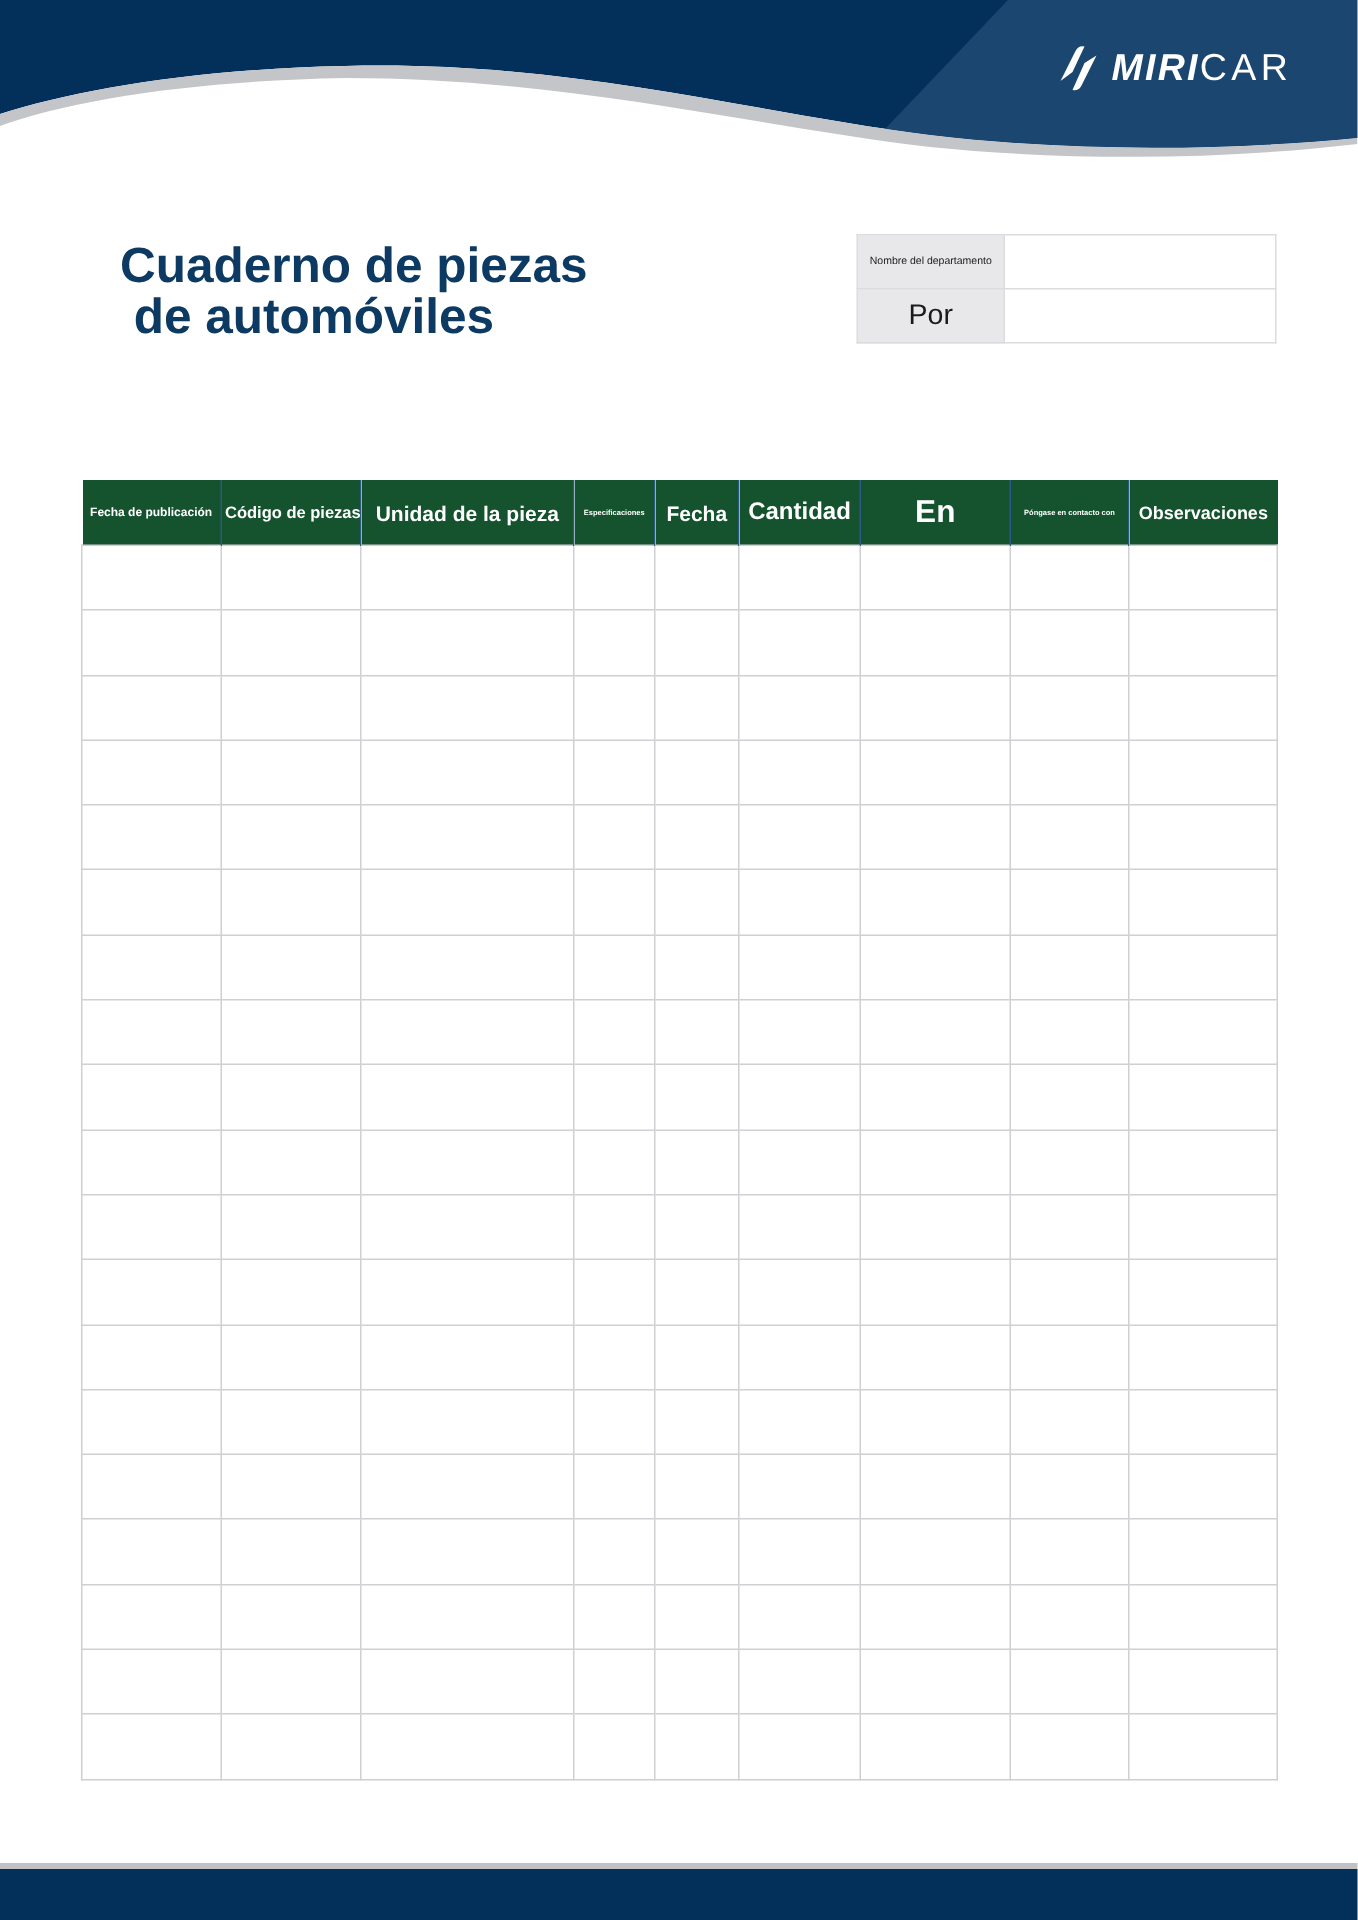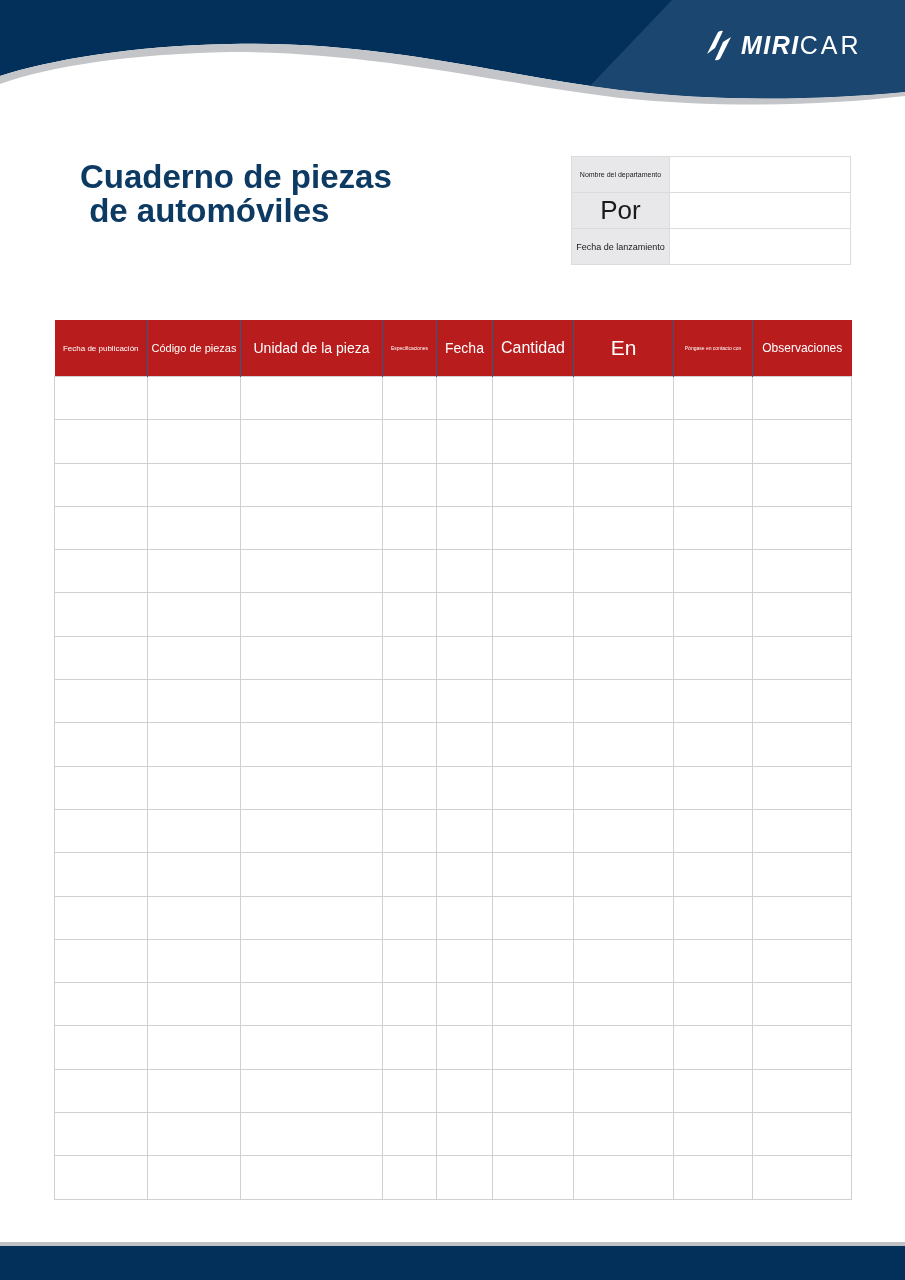--- a/index.html
+++ b/index.html
@@ -9,24 +9,24 @@
   .logo-mark { width:32px; height:34px; }
   .logo-text { font-size:25px; letter-spacing:1.5px; font-style:italic; line-height:1; }
   .logo-text b { font-weight:700; }
   .logo-text span.light { font-weight:400; font-style:normal; letter-spacing:3px; }
   .title { position:absolute; left:80px; top:160px; color:#0d3a63; font-weight:700; font-size:33px; line-height:34px; white-space:pre; }
   .info-table { position:absolute; left:571px; top:156px; width:280px; border-collapse:collapse; }
   .info-table td { border:1.5px solid #dcdcdf; height:35px; padding:0; }
   .info-label { width:97px; background:#e8e8eb; text-align:center; color:#1a1a1a; }
   .info-value { background:#ffffff; }
   .lbl-sm { font-size:7px; }
-  .lbl-lg { font-size:26px; }
+  .lbl-lg { font-size:19px; }
   .lbl-md { font-size:9px; }
   .grid { position:absolute; left:54px; top:320px; width:798px; border-collapse:collapse; table-layout:fixed; }
-  .grid th { background:#b91c1c; color:#ffffff; height:56px; padding:0 2px; font-weight:400; white-space:nowrap; border-left:1px solid #2c5a88; text-align:center; overflow:hidden; }
+  .grid th { background:#14532d; color:#ffffff; height:43px; padding:0 2px; font-weight:700; white-space:nowrap; border-left:1px solid #2c5a88; text-align:center; overflow:hidden; }
   .grid th:first-child { border-left:none; }
   .grid td { height:42.3px; border:1px solid #cfcfd4; padding:0; background:#fff; }
   .footer-line { position:absolute; left:0; top:1242px; width:905px; height:4px; background:#bfc1c4; }
   .footer { position:absolute; left:0; top:1246px; width:905px; height:34px; background:#03305a; }
 </style>
 </head>
 <body>
 
 <svg class="header-bg" viewBox="0 0 905 110" preserveAspectRatio="none">
   <rect x="0" y="0" width="905" height="110" fill="#ffffff"></rect>
@@ -47,24 +47,20 @@
 <span> de automóviles</span></div>
 
 <table class="info-table">
   <tbody>
       <tr>
     <td class="info-label lbl-sm">Nombre del departamento</td>
     <td class="info-value"></td>
   </tr>
   <tr>
     <td class="info-label lbl-lg">Por</td>
-    <td class="info-value"></td>
-  </tr>
-  <tr>
-    <td class="info-label lbl-md">Fecha de lanzamiento</td>
     <td class="info-value"></td>
   </tr>
 </tbody>
   </table>
 
 <table class="grid" id="grid">
   <colgroup id="grid-cols">
       <col style="width: 93px;">
       <col style="width: 93px;">
       <col style="width: 142px;">

